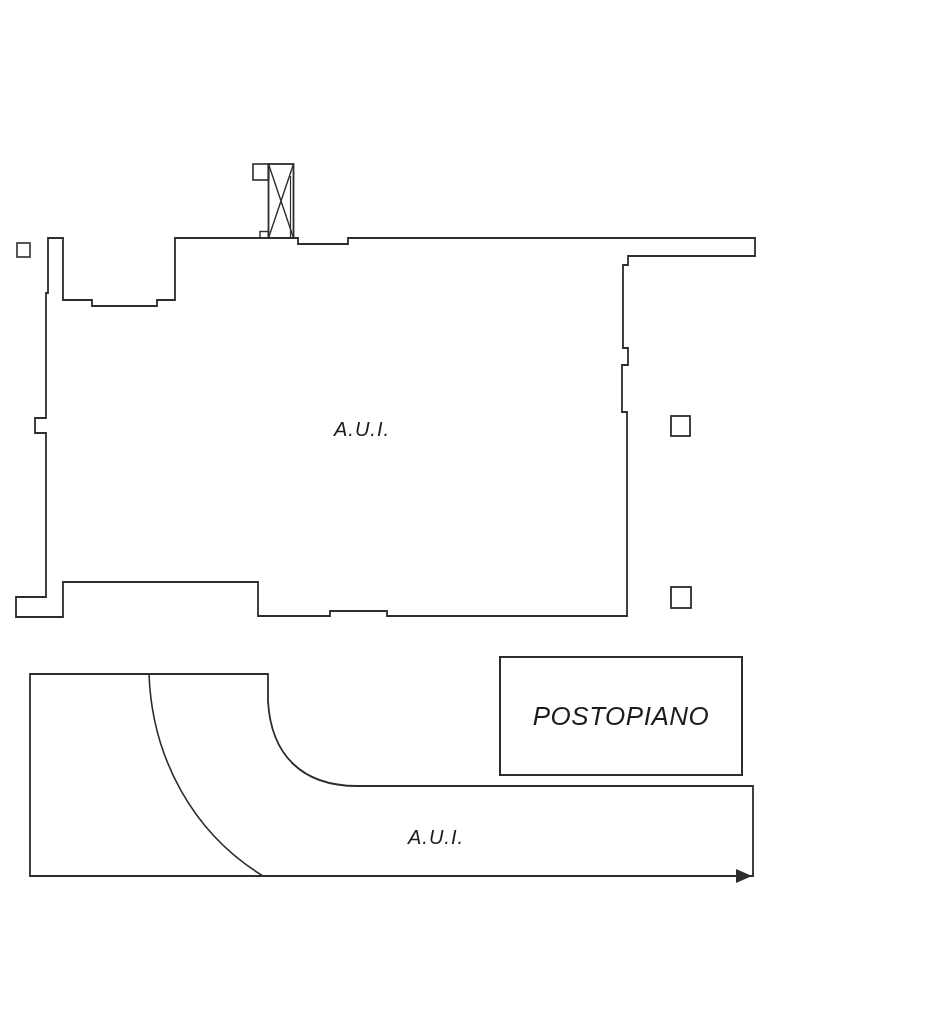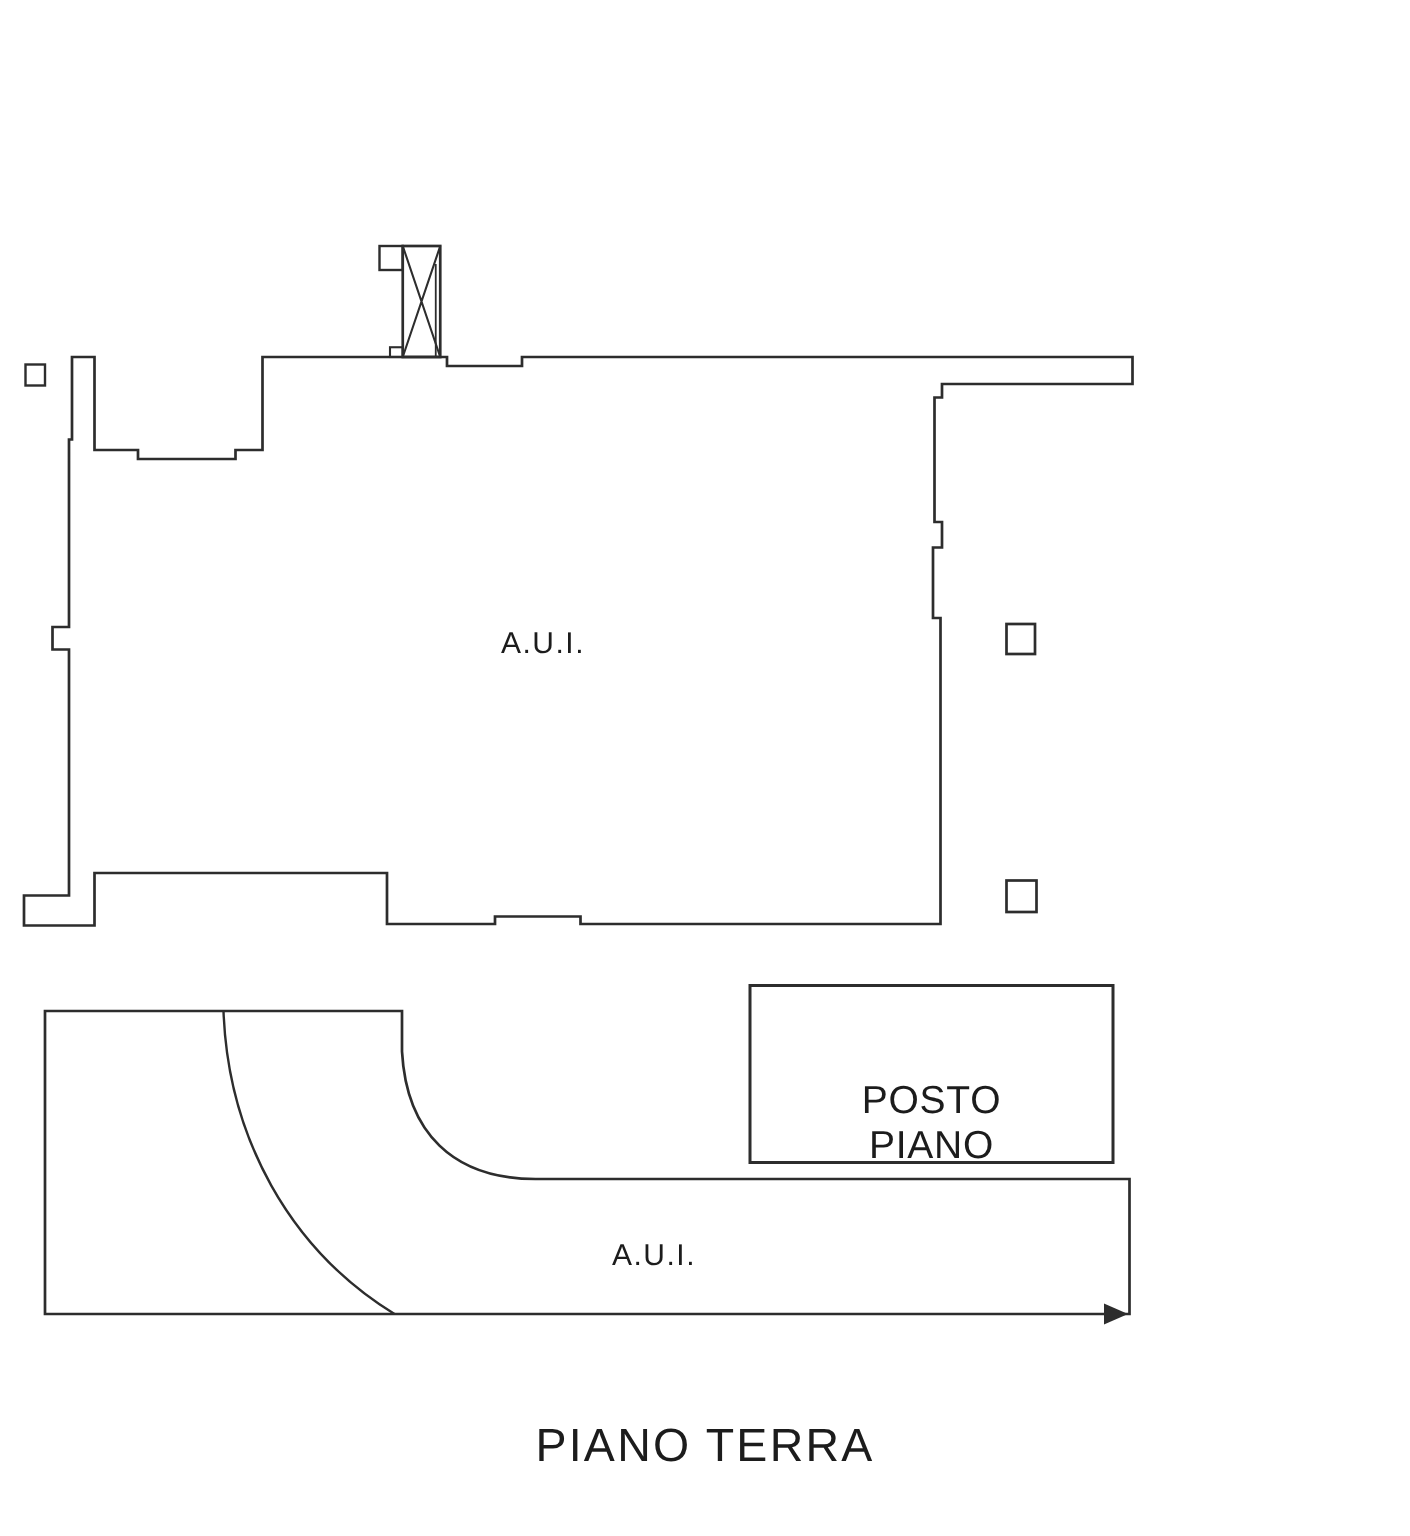--- a/index.html
+++ b/index.html
@@ -20,20 +20,21 @@
   .plan-svg {
     position: absolute;
     left: 0;
     top: 0;
     color: var(--line, #2d2d2d);
   }
   .label {
     position: absolute;
     color: var(--text, #1c1c1c);
     white-space: nowrap;
+    font-style: italic;
   }
   .label-upper-aui {
     left: 329px;
     top: 418px;
     width: 66px;
     font-size: 20px;
     letter-spacing: 1px;
     text-align: center;
   }
   .label-lower-aui {
@@ -43,28 +44,27 @@
     font-size: 20px;
     letter-spacing: 1px;
     text-align: center;
   }
   .label-parking {
     left: 500px;
     top: 657px;
     width: 242px;
     height: 118px;
     display: flex;
-    flex-direction: column;
+    flex-direction: row;
     align-items: center;
     justify-content: center;
     font-size: 26px;
     line-height: 30px;
     letter-spacing: 0.5px;
     text-align: center;
-    margin-top: 32px;
   }
   .label-title {
     left: 0;
     top: 946px;
     width: 940px;
     font-size: 31px;
     letter-spacing: 1.5px;
     text-align: center;
   }
 </style>
@@ -102,15 +102,14 @@
 
   <div class="label label-upper-aui">A.U.I.</div>
 
   <div class="label label-lower-aui">A.U.I.</div>
 
   <div class="label label-parking">
     <span>POSTO</span>
     <span>PIANO</span>
   </div>
 
-  <div class="label label-title">PIANO TERRA</div>
 
 </div>
 
 </body></html>

